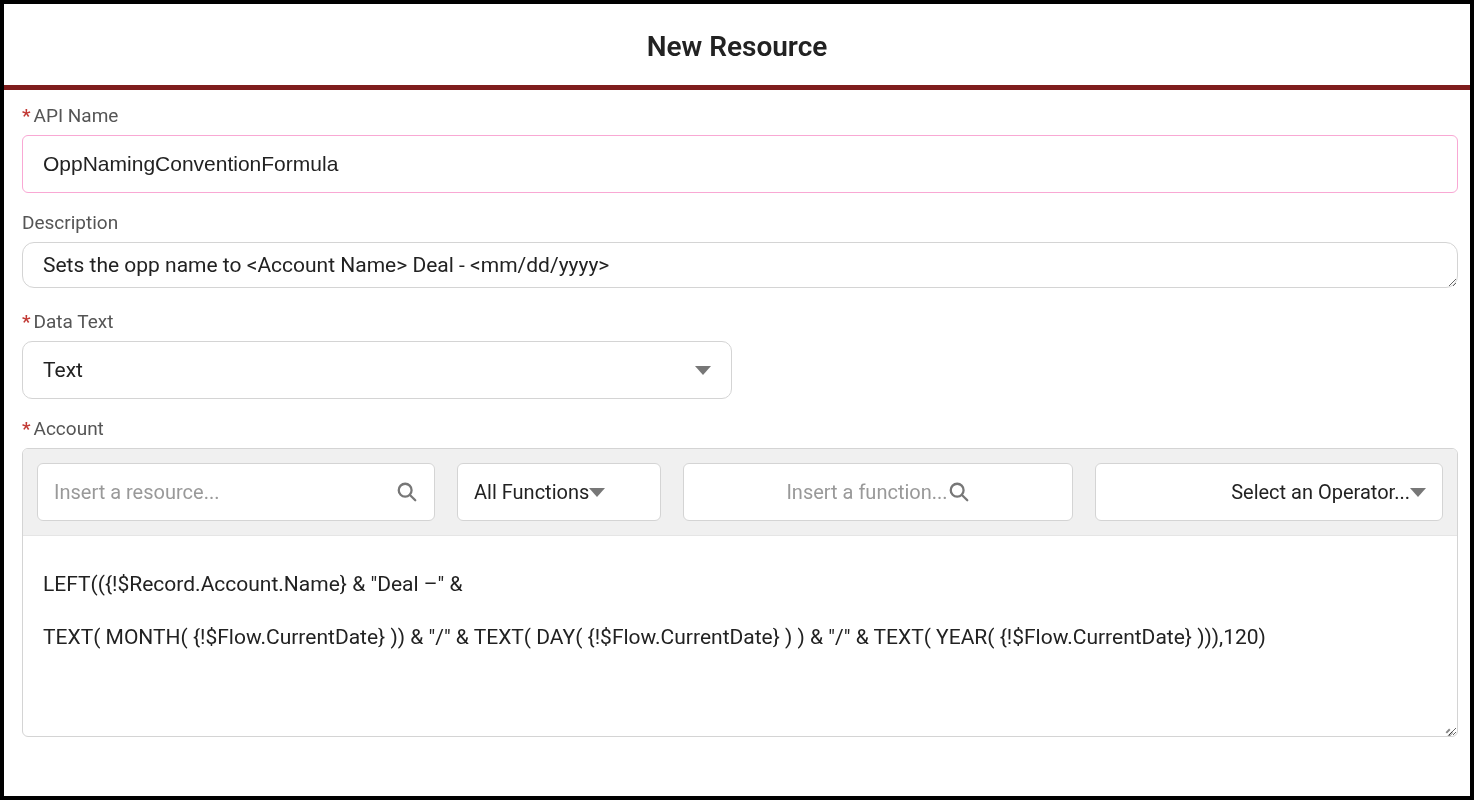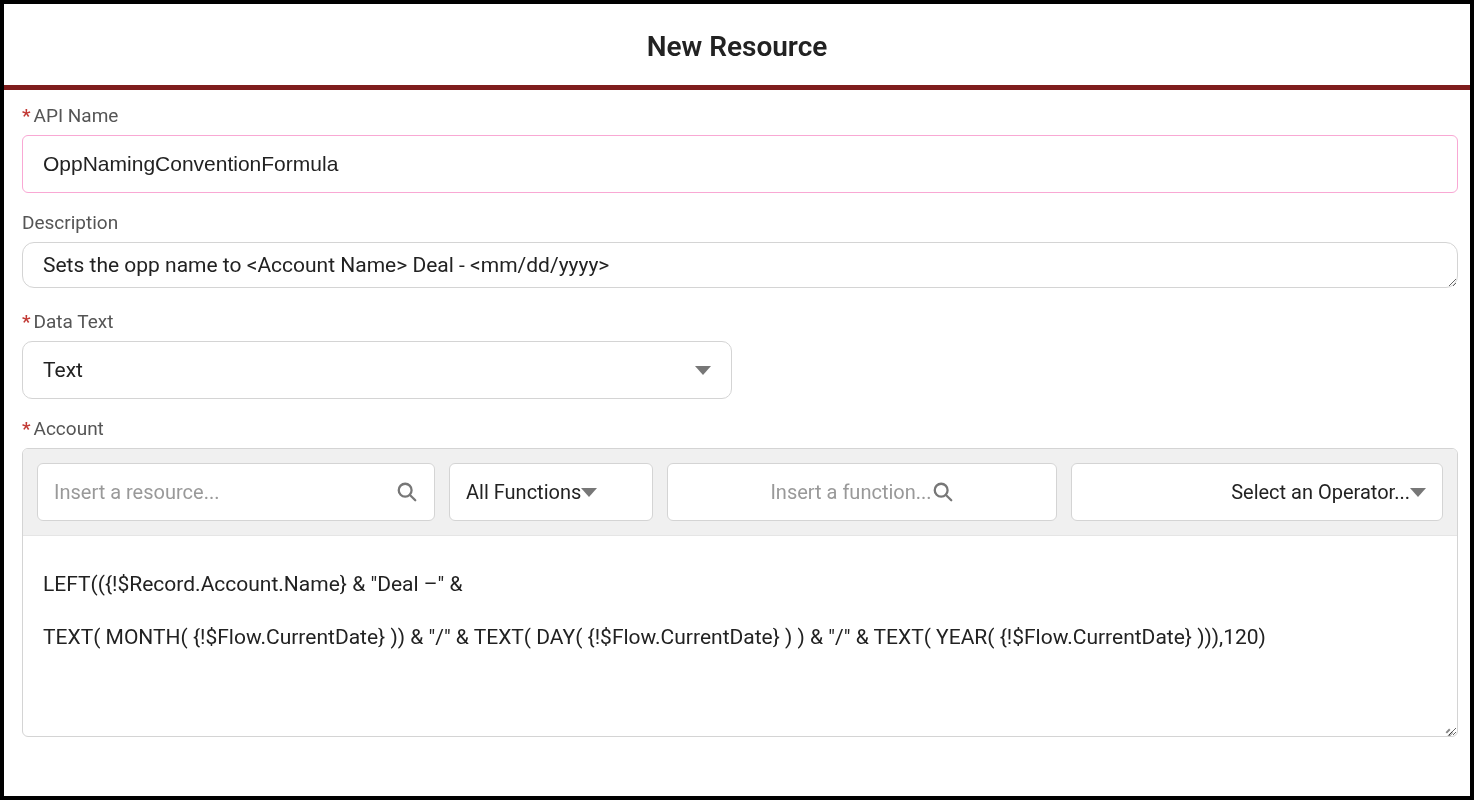--- a/index.html
+++ b/index.html
@@ -90,21 +90,21 @@
   }
   .formula-box {
     width: 100%;
     border: 1px solid #d4d4d4;
     border-radius: 6px;
     background: #fff;
     overflow: hidden;
   }
   .formula-toolbar {
     display: flex;
-    gap: 14px;
+    gap: 22px;
     padding: 14px;
     background: #f0f0f0;
     border-bottom: 1px solid #e5e5e5;
   }
   .toolbar-item {
     height: 58px;
     border: 1px solid #d4d4d4;
     border-radius: 6px;
     background: #fff;
     display: flex;

